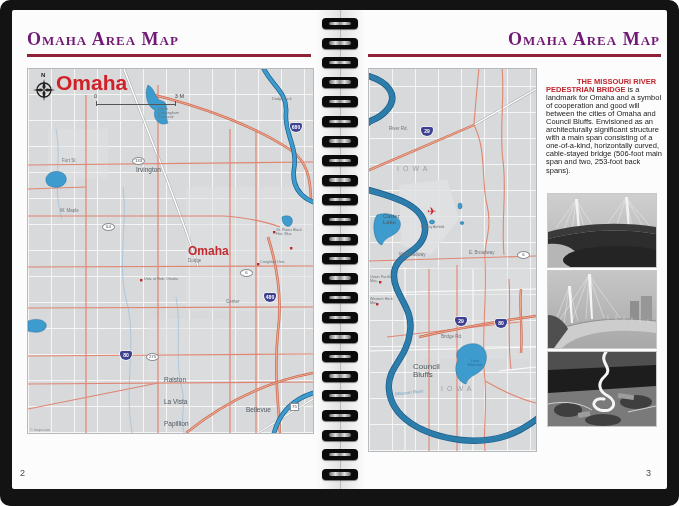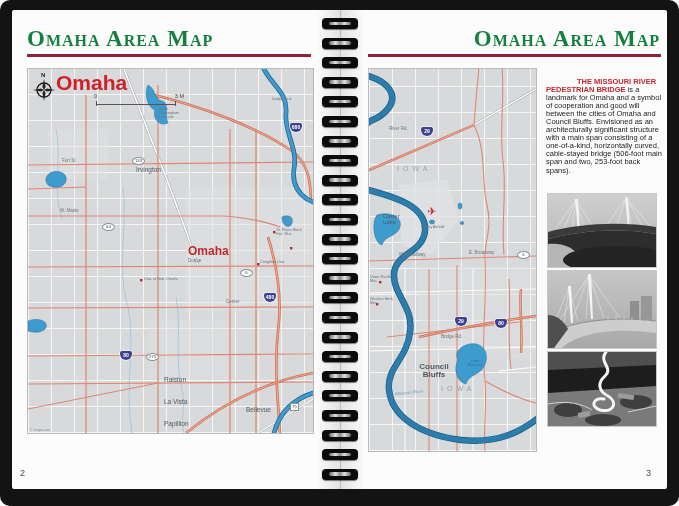--- a/index.html
+++ b/index.html
@@ -2,21 +2,21 @@
 <html><head>
 <meta charset="utf-8">
 <style>
   html,body{margin:0;padding:0;background:#fff;font-family:"Liberation Sans",sans-serif;}
   .stage{position:relative;width:679px;height:506px;overflow:hidden;background:#fff;}
   .frame{position:absolute;inset:0;background:#131313;border-radius:10px;}
   .pages{position:absolute;left:12px;top:10px;width:655px;height:479px;background:#fcfcfc;border-radius:2px;}
 
   
   .hdr{position:absolute;font-family:"Liberation Serif",serif;font-variant:small-caps;font-weight:700;
-       font-size:23px;line-height:26px;letter-spacing:1px;color:#15803d;}
+       font-size:18px;line-height:26px;letter-spacing:1px;color:#701a75;}
   .hdr.left{left:27px;top:26px;}
   .hdr.right{right:19px;top:26px;text-align:right;}
   .rule{position:absolute;height:2.5px;background:#8e2236;top:54px;}
   .rule.left{left:27px;width:284px;}
   .rule.right{left:368px;width:293px;}
 
   
   .map{position:absolute;overflow:hidden;border:1px solid #b7babc;background-color:#d8d9da;
        background-image:
         repeating-linear-gradient(0deg, rgba(255,255,255,.75) 0 1px, rgba(255,255,255,0) 1px 26px),
@@ -288,21 +288,21 @@
     <span class="lbl street" style="left:20px;top:58px;">River Rd.</span>
     <span class="lbl state" style="left:28px;top:96px;">IOWA</span>
     <span class="lbl" style="left:14px;top:144px;width:26px;white-space:normal;font-size:6px;">Carter Lake</span>
     <span class="plane" style="left:58px;top:136px;">✈</span>
     <span class="lbl tiny" style="left:52px;top:156px;width:26px;">Eppley Airfield</span>
     <span class="lbl tiny" style="left:1px;top:206px;width:28px;">Union Pacific Mus.</span>
     <span class="lbl tiny" style="left:1px;top:228px;width:28px;">Western Herit. Mus.</span>
     <span class="lbl street" style="left:30px;top:184px;">W. Broadway</span>
     <span class="lbl street" style="left:100px;top:182px;">E. Broadway</span>
     <span class="lbl street" style="left:72px;top:266px;">Bridge Rd.</span>
-    <span class="lbl" style="left:44px;top:294px;width:42px;white-space:normal;text-align:center;font-size:8px;font-weight:bold;">Council Bluffs</span>
+    <span class="lbl" style="left:44px;top:294px;width:42px;white-space:normal;text-align:left;font-size:8px;">Council Bluffs</span>
     <span class="lbl water-t" style="left:94px;top:290px;width:24px;text-align:center;">Lake Manawa</span>
     <span class="lbl river-t" style="left:26px;top:322px;transform:rotate(-6deg);">Missouri River</span>
     <span class="lbl state" style="left:72px;top:316px;">IOWA</span>
 
     <span class="shield-i" style="left:52px;top:58px;">29</span>
     <span class="shield-i" style="left:86px;top:248px;">29</span>
     <span class="shield-i" style="left:126px;top:250px;">80</span>
     <span class="shield-o" style="left:148px;top:182px;">6</span>
   </div>
 

